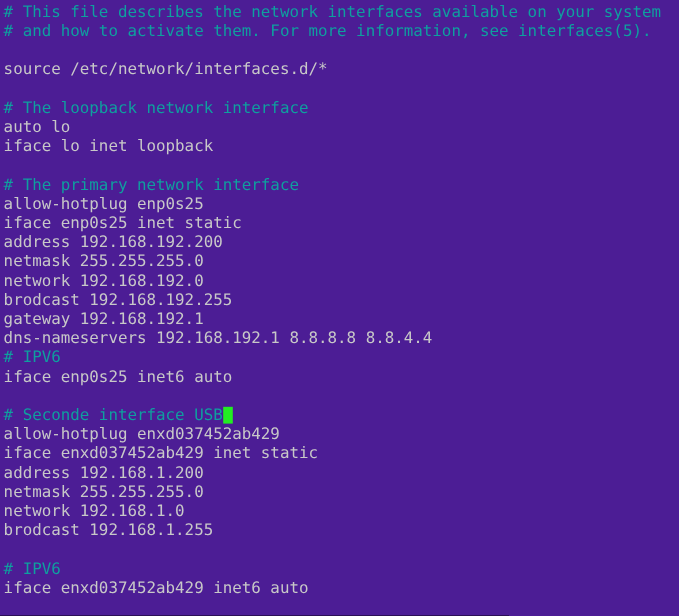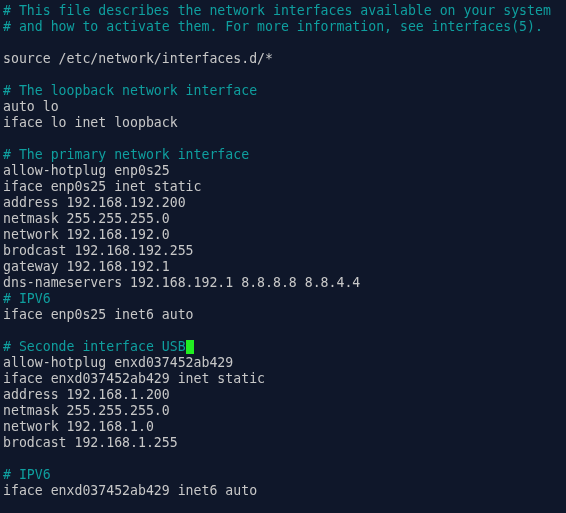--- a/index.html
+++ b/index.html
@@ -8,21 +8,21 @@
     background: #000000;
   }
   body {
     width: 566px;
     height: 513px;
     overflow: hidden;
   }
   #terminal {
     width: 566px;
     height: 513px;
-    background: #0f172a;
+    background: #4c1d95;
     font-family: "DejaVu Sans Mono", "Liberation Mono", monospace;
     font-size: 13.2px;
     line-height: 16px;
     padding: 3px 0 0 3px;
     box-sizing: border-box;
     letter-spacing: 0px;
     white-space: pre;
   }
   .line {
     height: 16px;

